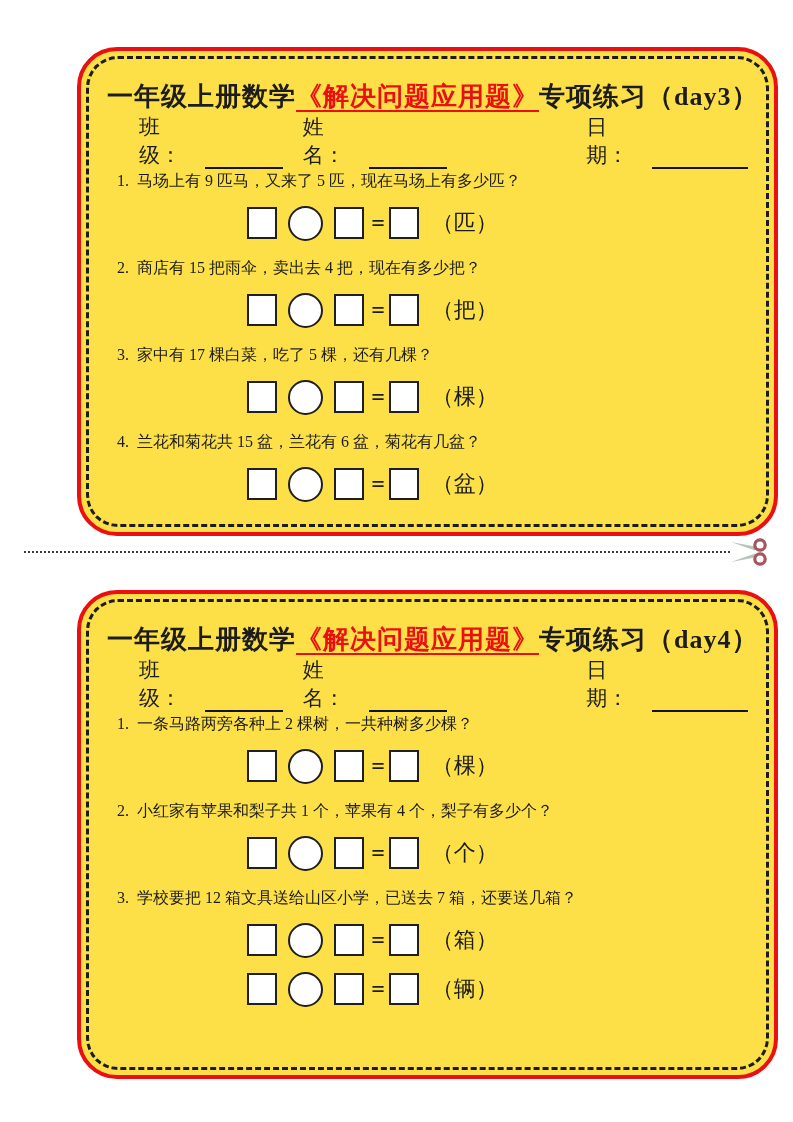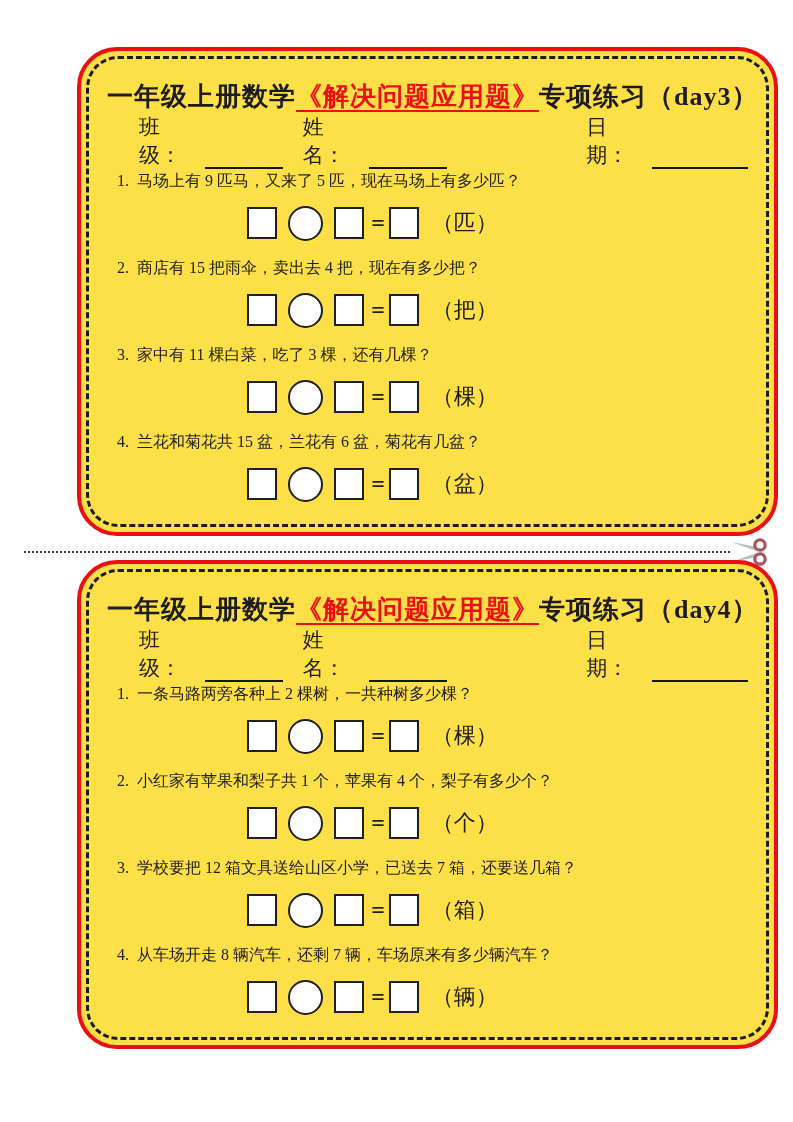--- a/index.html
+++ b/index.html
@@ -15,21 +15,21 @@
     position:absolute;
     left:37px;
     width:701px;
     height:489px;
     border:4px solid #ea0f10;
     border-radius:40px;
     background:#fde047;
     margin-left:40px;
   }
   .card.day3 { top:47px; }
-  .card.day4 { top:560px; }
+  .card.day4 { top:590px; }
   .card-inner {
     position:absolute;
     inset:5px;
     border:3px dashed #1c1c1c;
     border-radius:32px;
     padding:12px 18px 0 18px;
     overflow:hidden;
   }
   .title {
     margin-top:8px;
@@ -161,21 +161,21 @@
         <span class="abox"></span>
         <span class="acircle"></span>
         <span class="abox"></span>
         <span class="eq">=</span>
         <span class="abox"></span>
         <span class="unit">（把）</span>
       </div>
     </div>
 
     <div class="problem">
-      <div class="ptext"><span class="pnum">3.</span><span>家中有 11 棵白菜，吃了 3 棵，还有几棵？</span></div>
+      <div class="ptext"><span class="pnum">3.</span><span>家中有 17 棵白菜，吃了 5 棵，还有几棵？</span></div>
       <div class="aline">
         <span class="abox"></span>
         <span class="acircle"></span>
         <span class="abox"></span>
         <span class="eq">=</span>
         <span class="abox"></span>
         <span class="unit">（棵）</span>
       </div>
     </div>
 
@@ -252,21 +252,20 @@
         <span class="abox"></span>
         <span class="acircle"></span>
         <span class="abox"></span>
         <span class="eq">=</span>
         <span class="abox"></span>
         <span class="unit">（箱）</span>
       </div>
     </div>
 
     <div class="problem">
-      <div class="ptext"><span class="pnum">4.</span><span>从车场开走 8 辆汽车，还剩 7 辆，车场原来有多少辆汽车？</span></div>
       <div class="aline">
         <span class="abox"></span>
         <span class="acircle"></span>
         <span class="abox"></span>
         <span class="eq">=</span>
         <span class="abox"></span>
         <span class="unit">（辆）</span>
       </div>
     </div>
   </div>

